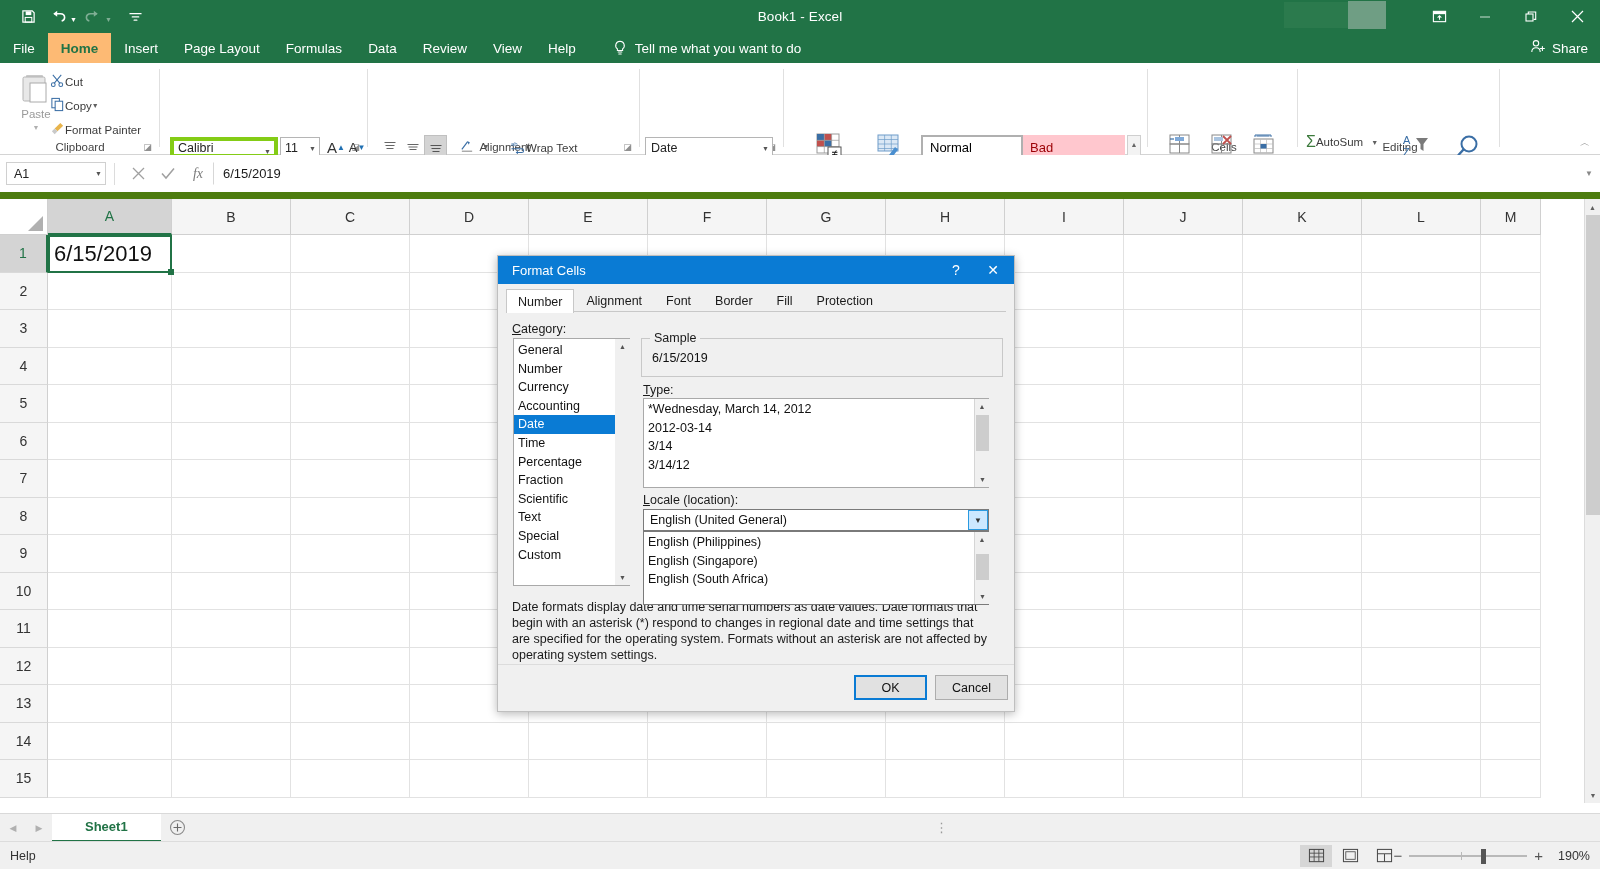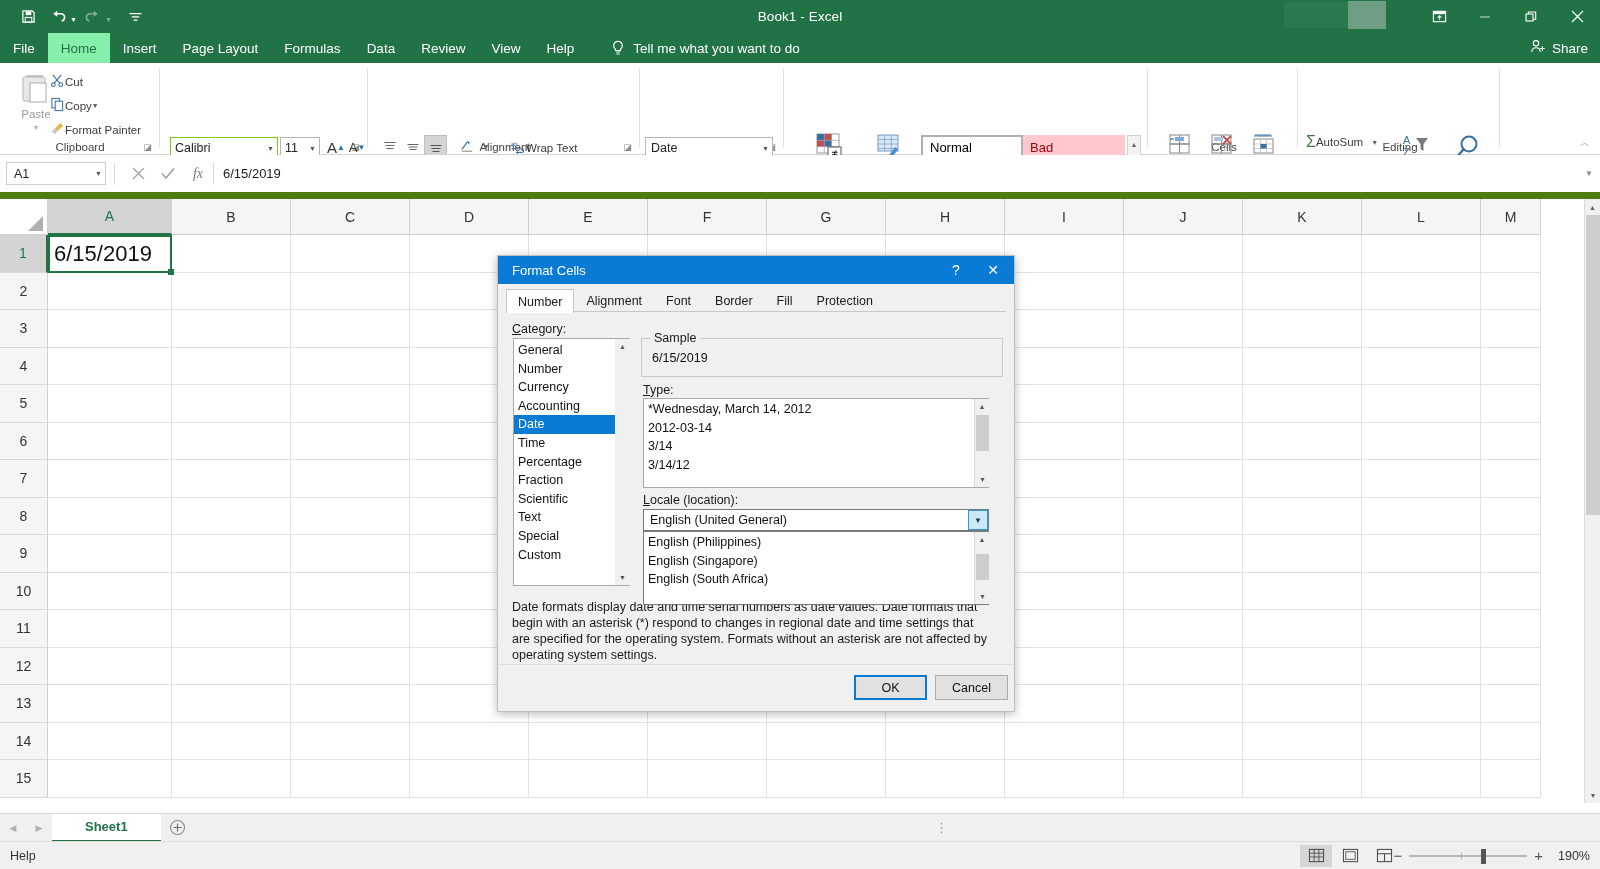--- a/index.html
+++ b/index.html
@@ -45,21 +45,21 @@
   
   .tabbar {
     position: absolute; top: 33px; left: 0; width: 1600px; height: 30px;
     background: #217346;
     display: flex; align-items: stretch;
   }
   .rtab {
     display: flex; align-items: center; padding: 0 13px;
     color: #ffffff; font-size: 13.5px; height: 30px;
   }
-  .rtab.active { background: #86efac; color: #217346; font-weight: normal; }
+  .rtab.active { background: #fdba74; color: #217346; font-weight: bold; }
   .tellme { display: flex; align-items: center; gap: 8px; padding-left: 24px; color: #ffffff; font-size: 13.5px; }
   .share {
     position: absolute; right: 12px; top: 0; height: 30px;
     display: flex; align-items: center; gap: 6px; color: #ffffff; font-size: 13.5px;
   }
 
   
   .ribbon {
     position: absolute; top: 63px; left: 0; width: 1600px; height: 92px;
     background: #ffffff; border-bottom: 1px solid #d4d4d4;
@@ -84,21 +84,21 @@
   }
   .cbtn {
     position: absolute; display: flex; align-items: center; justify-content: center;
     border: 1px solid transparent;
   }
   .cbtn.sel { background: #d4d4d4; border-color: #c0c0c0; }
   .caret { font-size: 7px; color: #606060; }
 
   .fontname {
     position: absolute; left: 170px; top: 74px; width: 108px; height: 21px;
-    border: 1px solid #84cc16; background: #fff; font-size: 12.5px;
+    border: 4px solid #84cc16; background: #fff; font-size: 12.5px;
     padding: 2px 4px; color: #222; display: flex; align-items: center;
   }
   .fontsize {
     position: absolute; left: 280px; top: 74px; width: 40px; height: 21px;
     border: 1px solid #b5b5b5; background: #fff; font-size: 12.5px;
     padding: 2px 4px; color: #222; display: flex; align-items: center;
   }
   .combo-caret {
     position: absolute; right: 3px; top: 7px; font-size: 7px; color: #555;
   }

